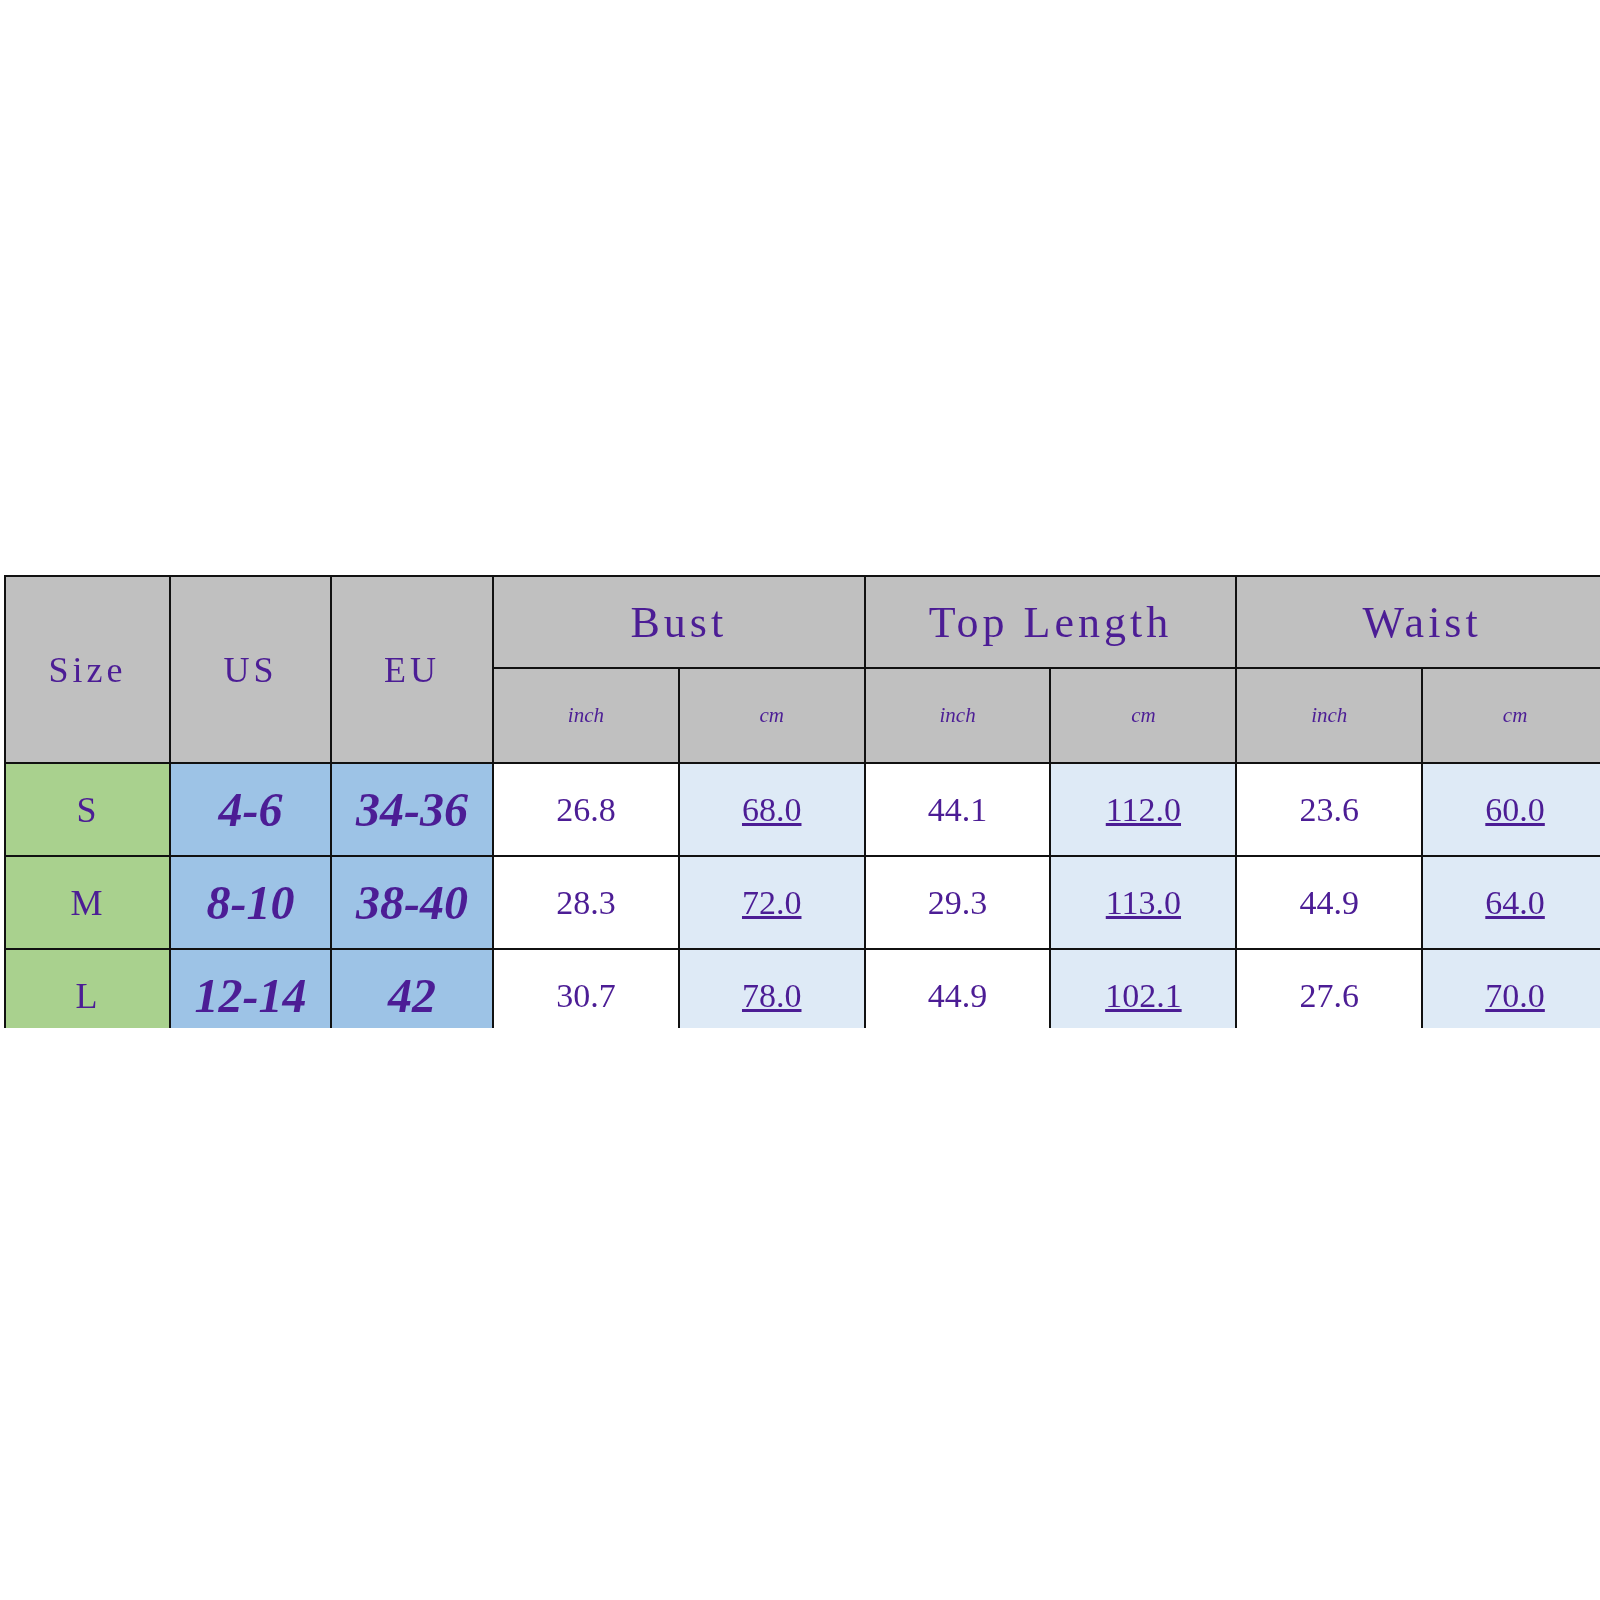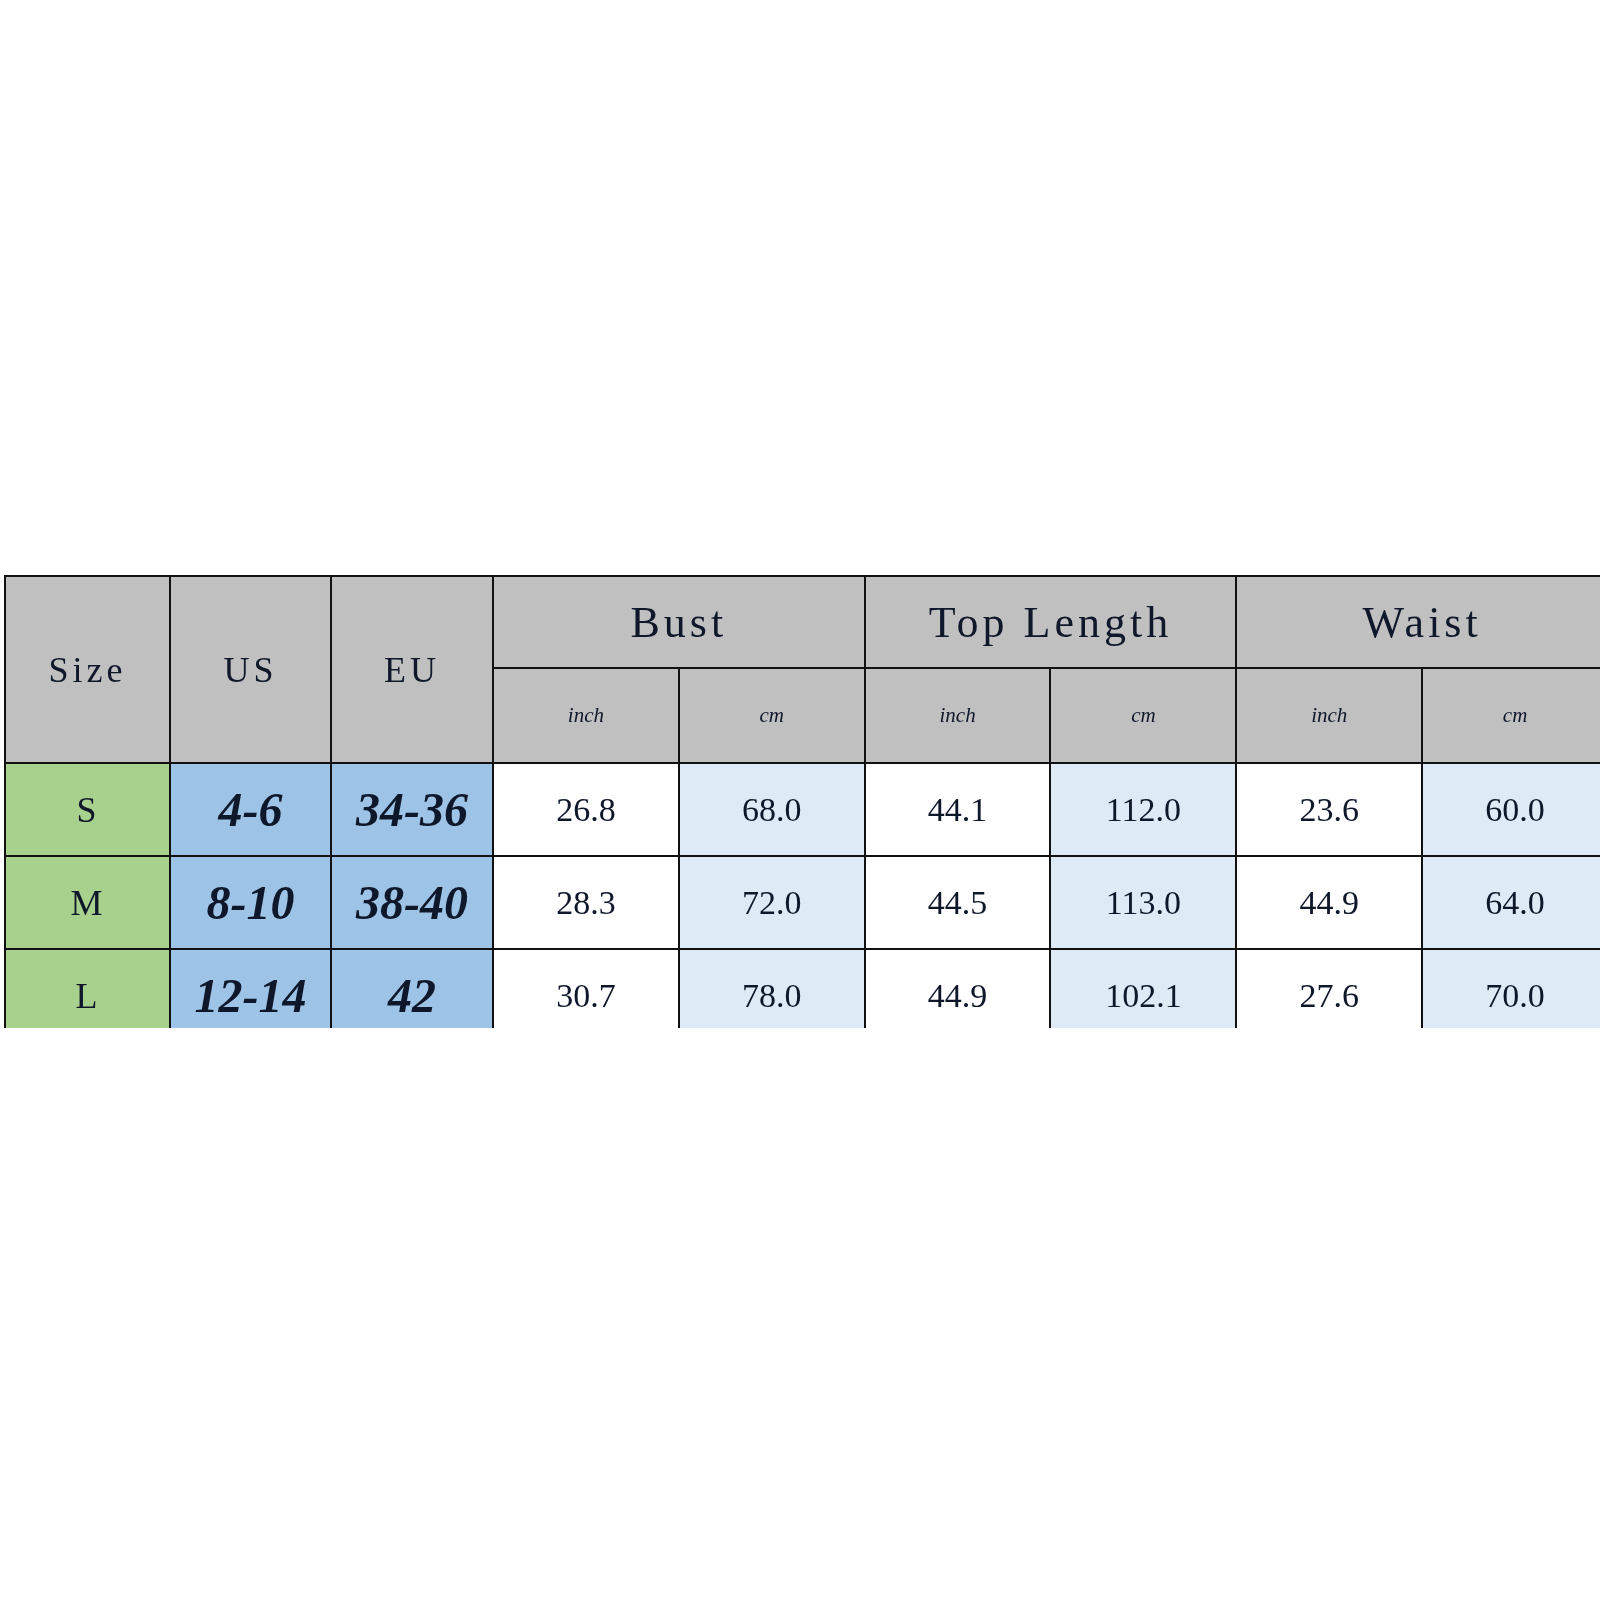--- a/index.html
+++ b/index.html
@@ -30,21 +30,21 @@
     table-layout: fixed;
     width: 1605px;
     border-spacing: 0;
   }
 
   table.size-chart td {
     border: 2px solid #111111;
     padding: 0;
     text-align: center;
     vertical-align: middle;
-    color: #0f172a;
+    color: #4c1d95;
   }
 
   
   .col-size   { width: 163px; }
   .col-us     { width: 159px; }
   .col-eu     { width: 160px; }
   .col-unit-a { width: 180px; }
   .col-unit-b { width: 180px; }
   .col-unit-c { width: 180px; }
   .col-unit-d { width: 181px; }
@@ -88,20 +88,21 @@
     font-style: italic;
     font-weight: bold;
   }
   .cell-inch {
     background: #ffffff;
     font-size: 34px;
   }
   .cell-cm {
     background: #deeaf6;
     font-size: 34px;
+    text-decoration: underline;
   }
 </style>
 </head>
 <body>
 
 <div id="size-chart-wrap">
   <table class="size-chart">
     <tbody>
 
       <tr>
@@ -134,21 +135,21 @@
         <td class="cell-inch">23.6</td>
         <td class="cell-cm">60.0</td>
       </tr>
 
       <tr class="data-row">
         <td class="cell-size">M</td>
         <td class="cell-intl">8-10</td>
         <td class="cell-intl">38-40</td>
         <td class="cell-inch">28.3</td>
         <td class="cell-cm">72.0</td>
-        <td class="cell-inch">44.5</td>
+        <td class="cell-inch">29.3</td>
         <td class="cell-cm">113.0</td>
         <td class="cell-inch">44.9</td>
         <td class="cell-cm">64.0</td>
       </tr>
 
       <tr class="data-row">
         <td class="cell-size">L</td>
         <td class="cell-intl">12-14</td>
         <td class="cell-intl">42</td>
         <td class="cell-inch">30.7</td>

